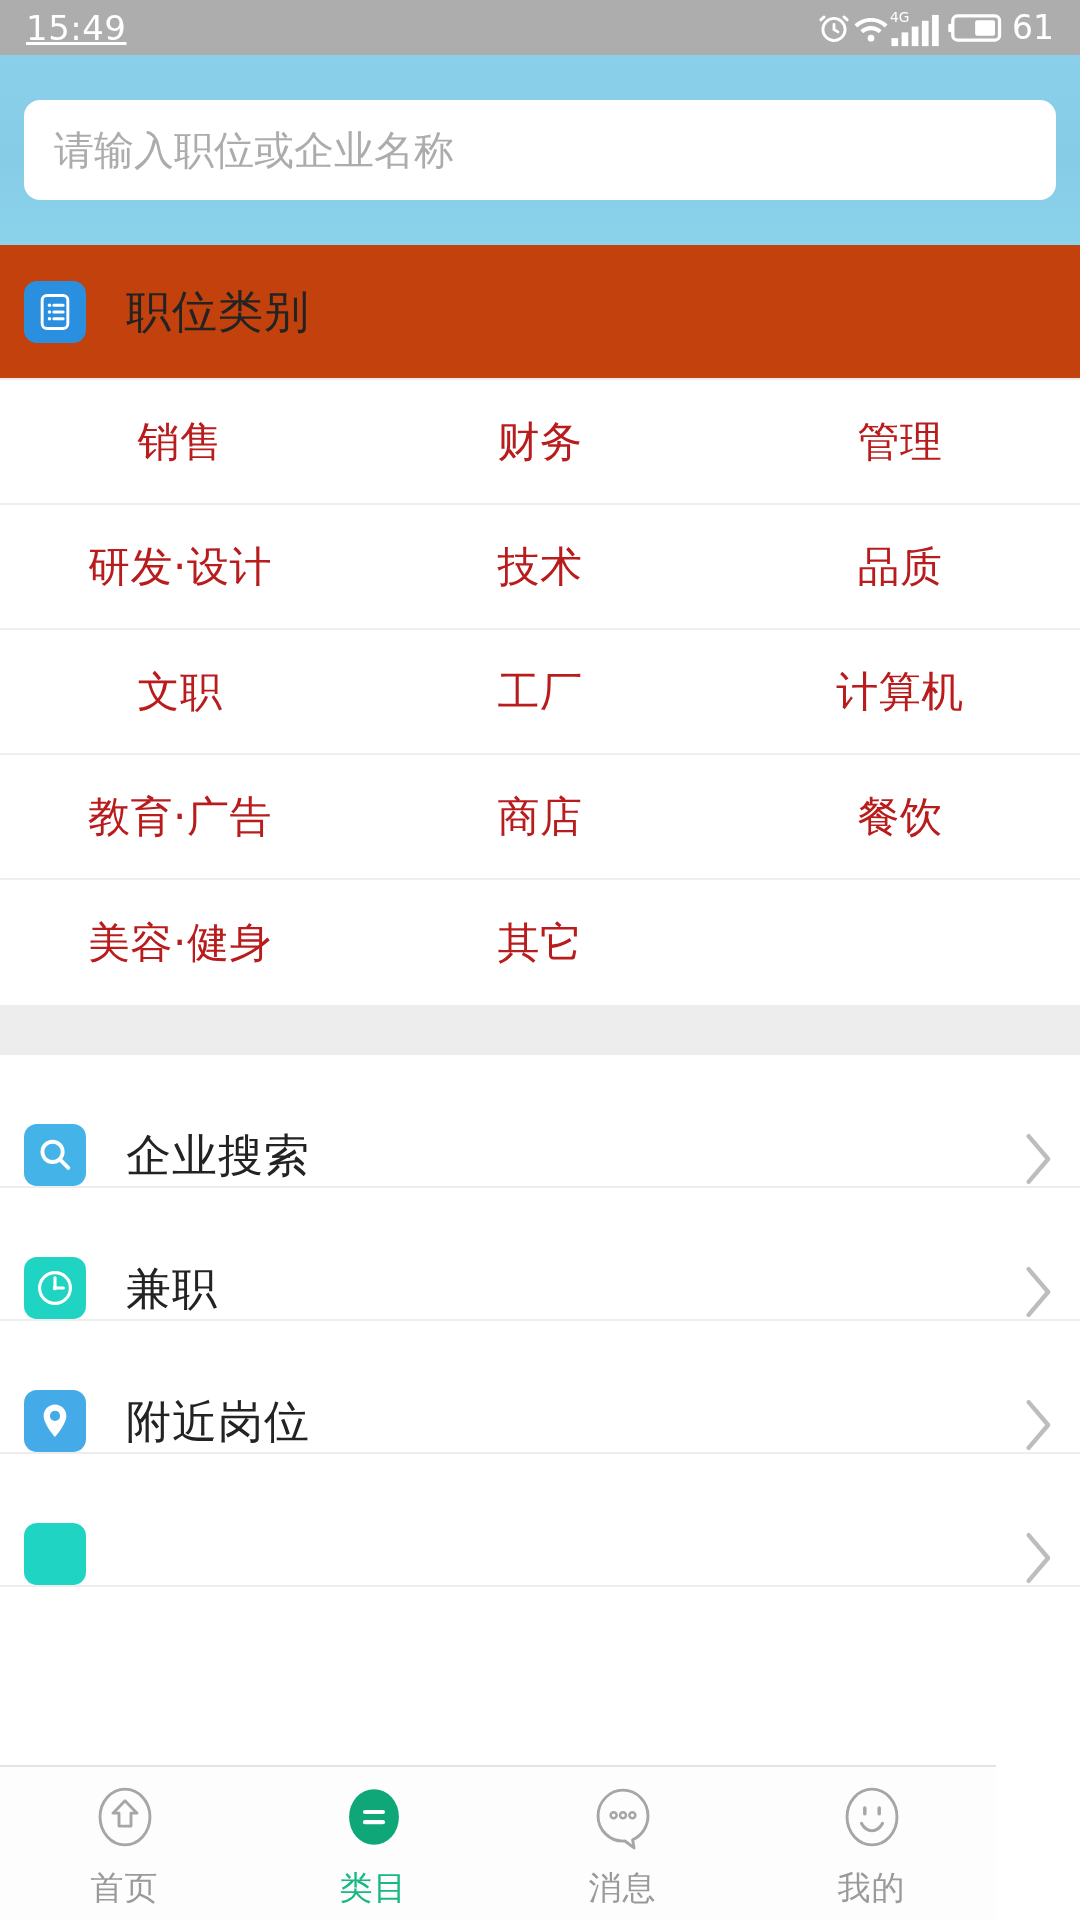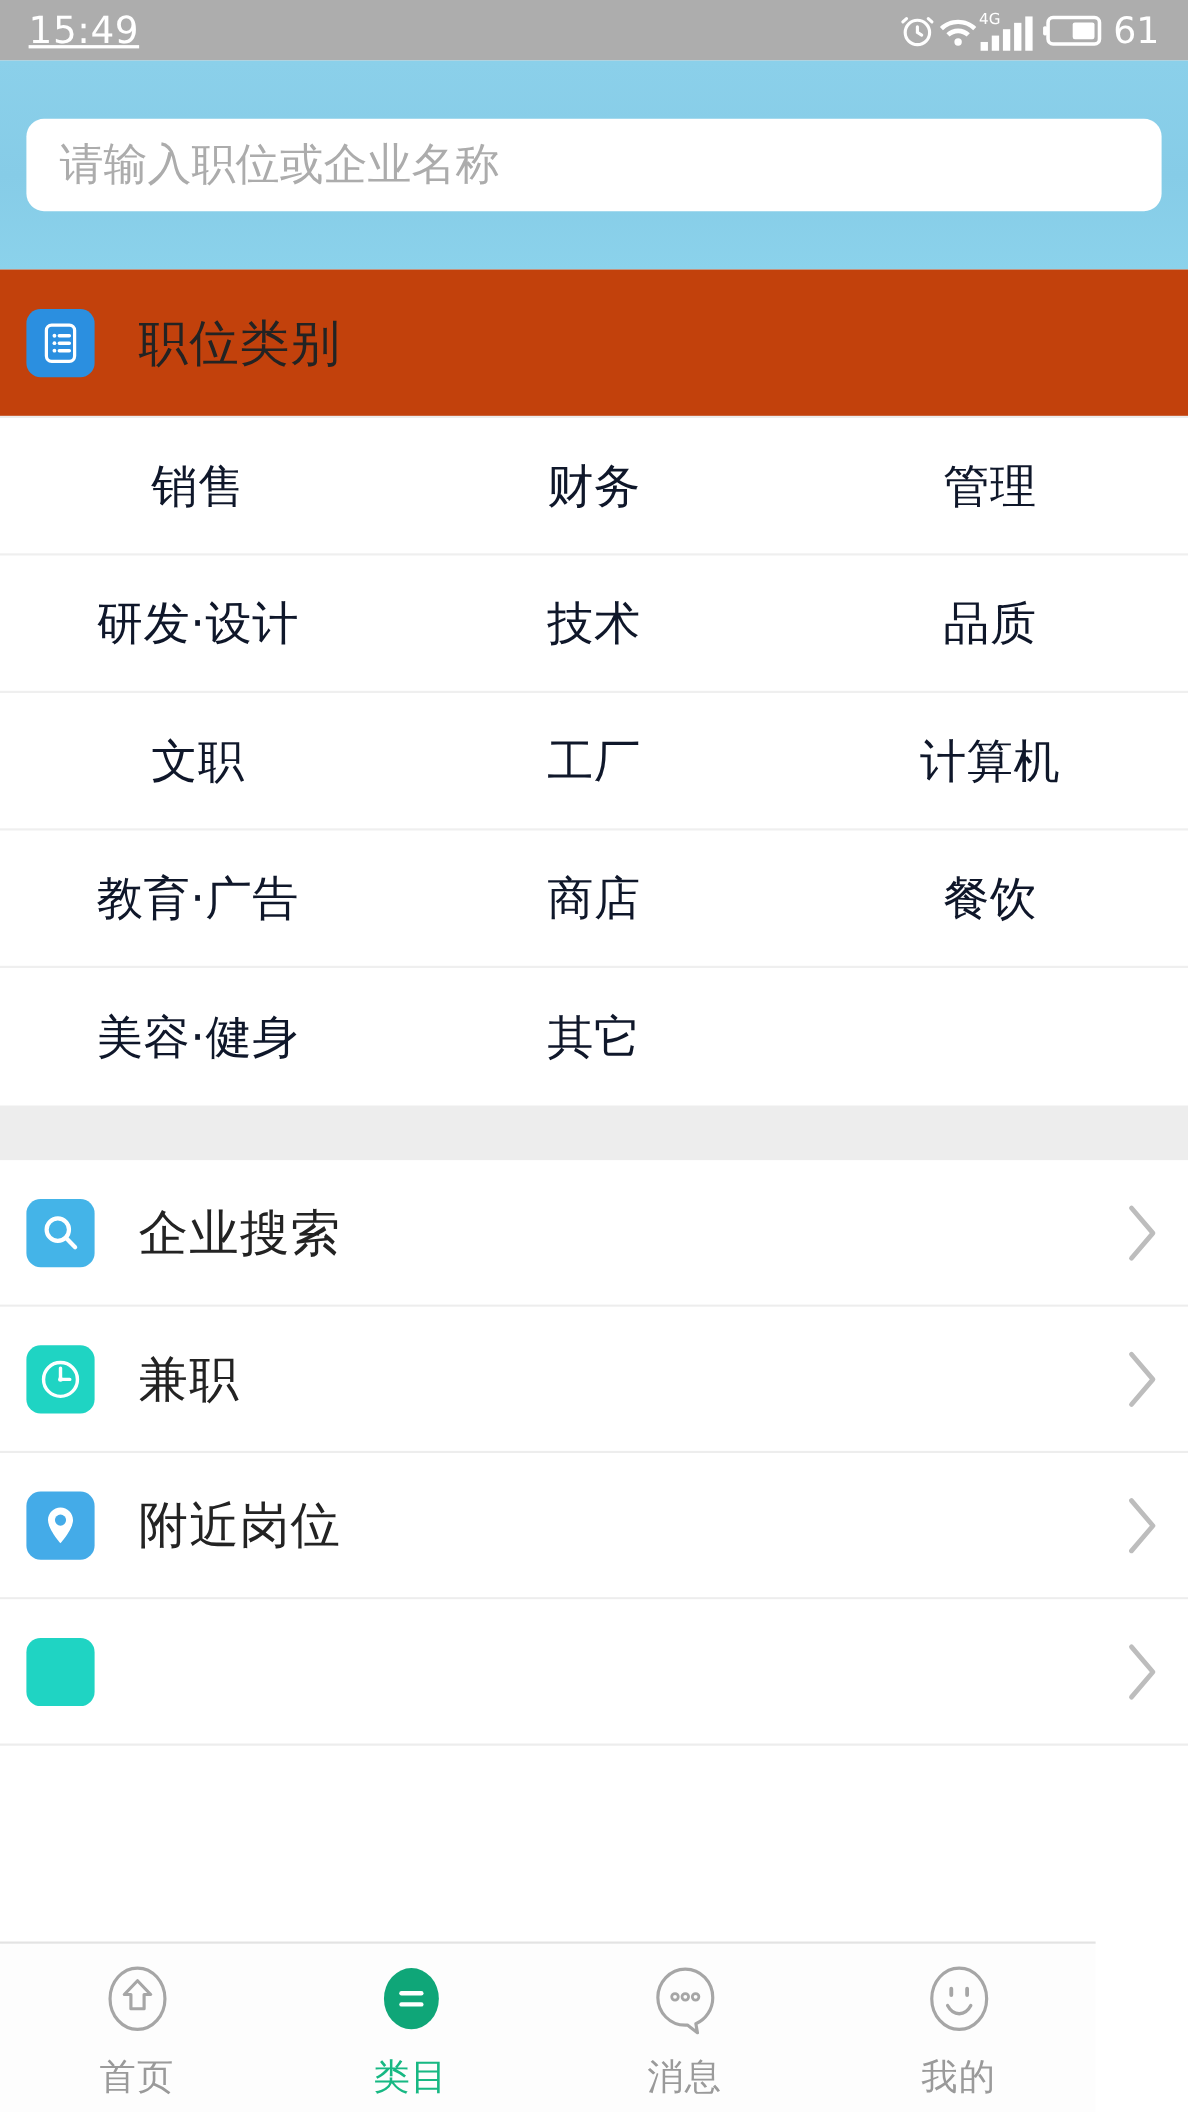--- a/index.html
+++ b/index.html
@@ -19,21 +19,21 @@
   .sb-right{ margin-left:auto; display:flex; align-items:center; }
   .sb-icon{ display:flex; align-items:center; }
   .sb-batt-num{ font-size:33px; margin-left:4px; }
 
   
   .header{
     height:190px; background:linear-gradient(180deg,#8BD0EA 0%,#86CCE7 55%,#8BD2EB 100%);
     display:flex; align-items:center; justify-content:center;
   }
   .searchbox{
-    width:1032px; height:84px; background:#ffffff; border-radius:16px;
+    width:1032px; height:100px; background:#ffffff; border-radius:16px;
     display:flex; align-items:center; padding:0 30px;
   }
   .searchbox input{
     border:none; outline:none; width:100%; background:transparent;
     font-size:40px; color:#3a3a3a; font-family:inherit;
   }
   .searchbox input::placeholder{ color:#ACACAC; }
 
   
   .sec-title{
@@ -47,30 +47,30 @@
   .sec-title .label{ font-size:45px; color:#232323; margin-left:40px; letter-spacing:1px; }
 
   
   .grid{ background:#fff; }
   .grid-row{
     display:flex; height:125px; border-bottom:2px solid #EFEFEF;
   }
   .grid-row:last-child{ border-bottom:none; }
   .cell{
     flex:1 1 33.333%; display:flex; align-items:center; justify-content:center;
-    font-size:42px; color:#0f172a; letter-spacing:.5px;
+    font-size:42px; color:#b91c1c; letter-spacing:.5px;
   }
   .cell.empty{ color:transparent; }
 
   .gap-band{ height:50px; background:#EDEDED; }
 
   
   .list{ background:#fff; }
   .list-item{
-    height:133px; display:flex; align-items:center; padding:0 26px 0 24px;
+    height:133px; display:flex; align-items:flex-end; padding:0 26px 0 24px;
     border-bottom:2px solid #EDEDED; background:#fff; position:relative;
   }
   .list-item .label{ font-size:45px; color:#232323; margin-left:40px; letter-spacing:1px; }
   .chev{ margin-left:auto; width:30px; height:54px; }
 
   
   .tabbar{
     position:absolute; left:0; bottom:0; width:996px; height:155px;
     background:#FDFDFD; border-top:2px solid #E3E3E3;
     display:flex; align-items:flex-start; padding-top:14px;

